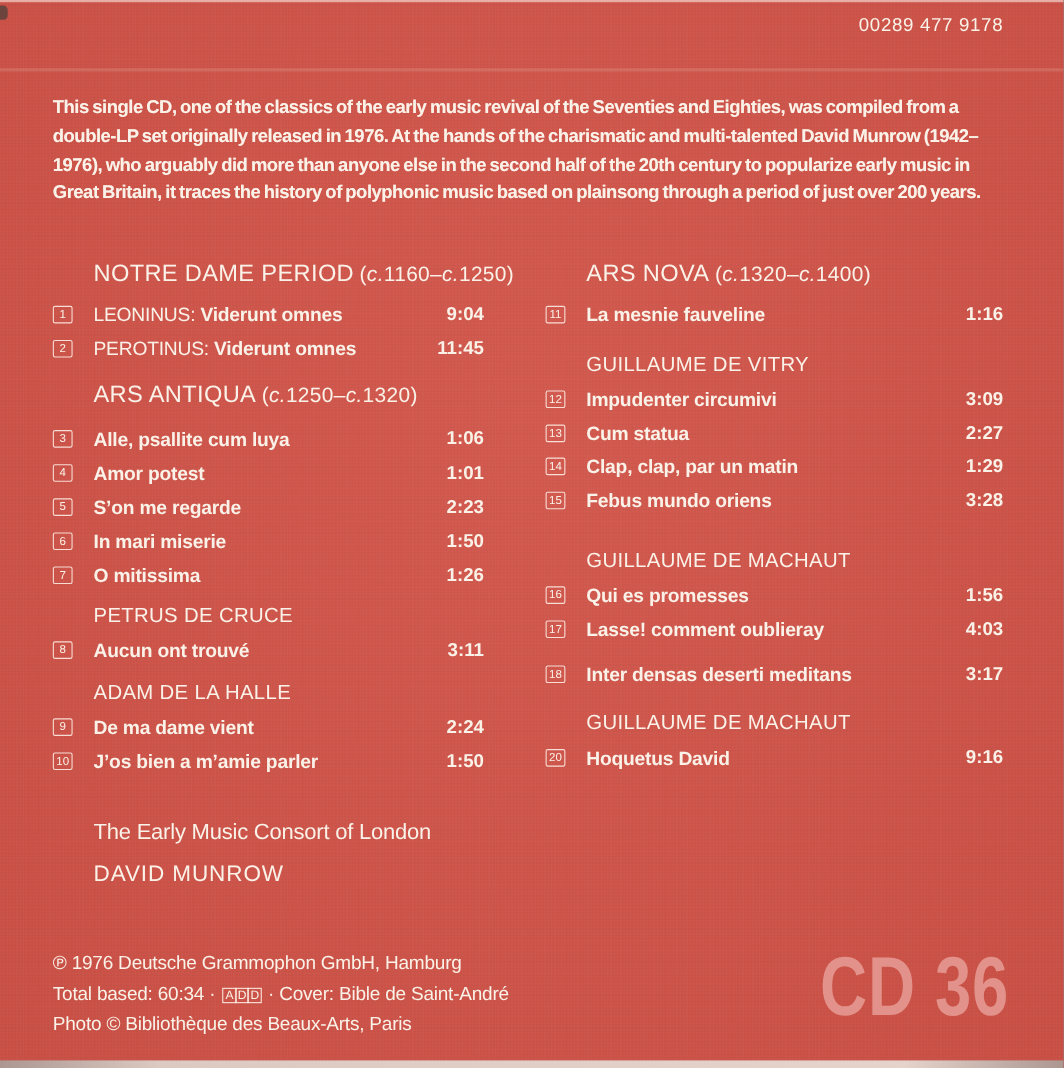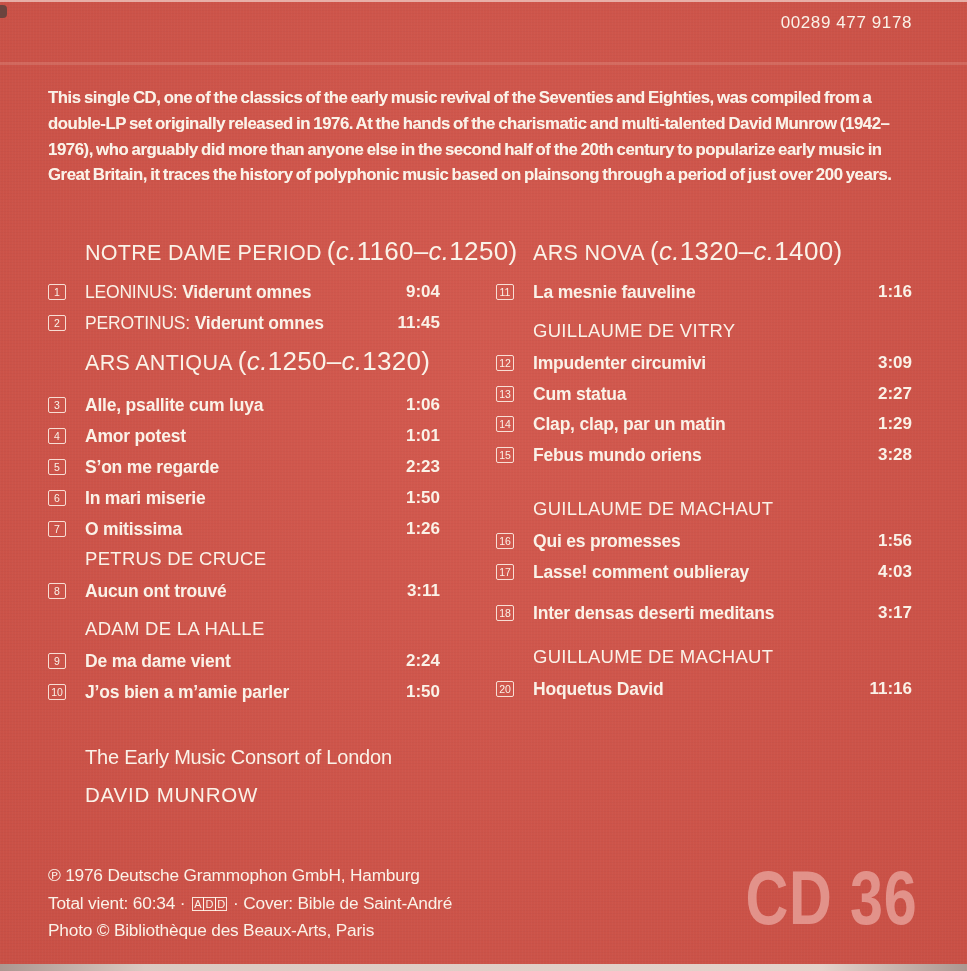--- a/index.html
+++ b/index.html
@@ -40,21 +40,21 @@
     letter-spacing:-.45px;word-spacing:-1px;
     text-shadow:0 0 .6px rgba(255,244,234,.5);
   }
 
   .col{position:absolute;top:0;height:760px;}
   .col-left{left:48px;width:392px;}
   .col-right{left:496px;width:416px;}
   .sec{position:absolute;left:0;right:0;}
 
   .phead{font-size:21.5px;font-weight:400;letter-spacing:.3px;margin:0 0 13px 37px;white-space:nowrap;}
-  .ph-dates{font-size:26px;margin-left:5px;}
+  .ph-dates{font-size:19px;margin-left:5px;}
   .it{font-style:italic;}
   .chead{font-size:18.5px;font-weight:400;letter-spacing:.3px;margin:0 0 9px 37px;white-space:nowrap;}
 
   .row{display:flex;align-items:center;height:24px;margin-bottom:7px;}
   .nbox{
     flex:none;width:18px;height:16px;margin-right:19px;
     border:1px solid rgba(255,246,236,.85);border-radius:2px;
     font-size:10.5px;line-height:15px;text-align:center;font-weight:400;
     color:var(--ink);
   }
@@ -223,34 +223,34 @@
         <span class="ttl"><span class="bold">Inter densas deserti meditans</span></span>
         <span class="time">3:17</span>
       </div>
     </div>
 
     <div class="sec" style="top:646px">
       <div class="chead">GUILLAUME DE MACHAUT</div>
       <div class="row">
         <span class="nbox">20</span>
         <span class="ttl"><span class="bold">Hoquetus David</span></span>
-        <span class="time">11:16</span>
+        <span class="time">9:16</span>
       </div>
     </div>
   </div>
 
   <div class="artists">
     <div class="ensemble">The Early Music Consort of London</div>
     <div class="director">DAVID MUNROW</div>
   </div>
 
   <div class="footer">
     <div class="footer-line">℗ 1976 Deutsche Grammophon GmbH, Hamburg</div>
     <div class="footer-line">
-      <span>Total vient: 60:34 ·</span>
+      <span>Total based: 60:34 ·</span>
       <span class="addbox">
           <span>A</span>
           <span>D</span>
           <span>D</span>
         </span>
       <span>· Cover: Bible de Saint-André</span>
     </div>
     <div class="footer-line">Photo © Bibliothèque des Beaux-Arts, Paris</div>
   </div>
 

